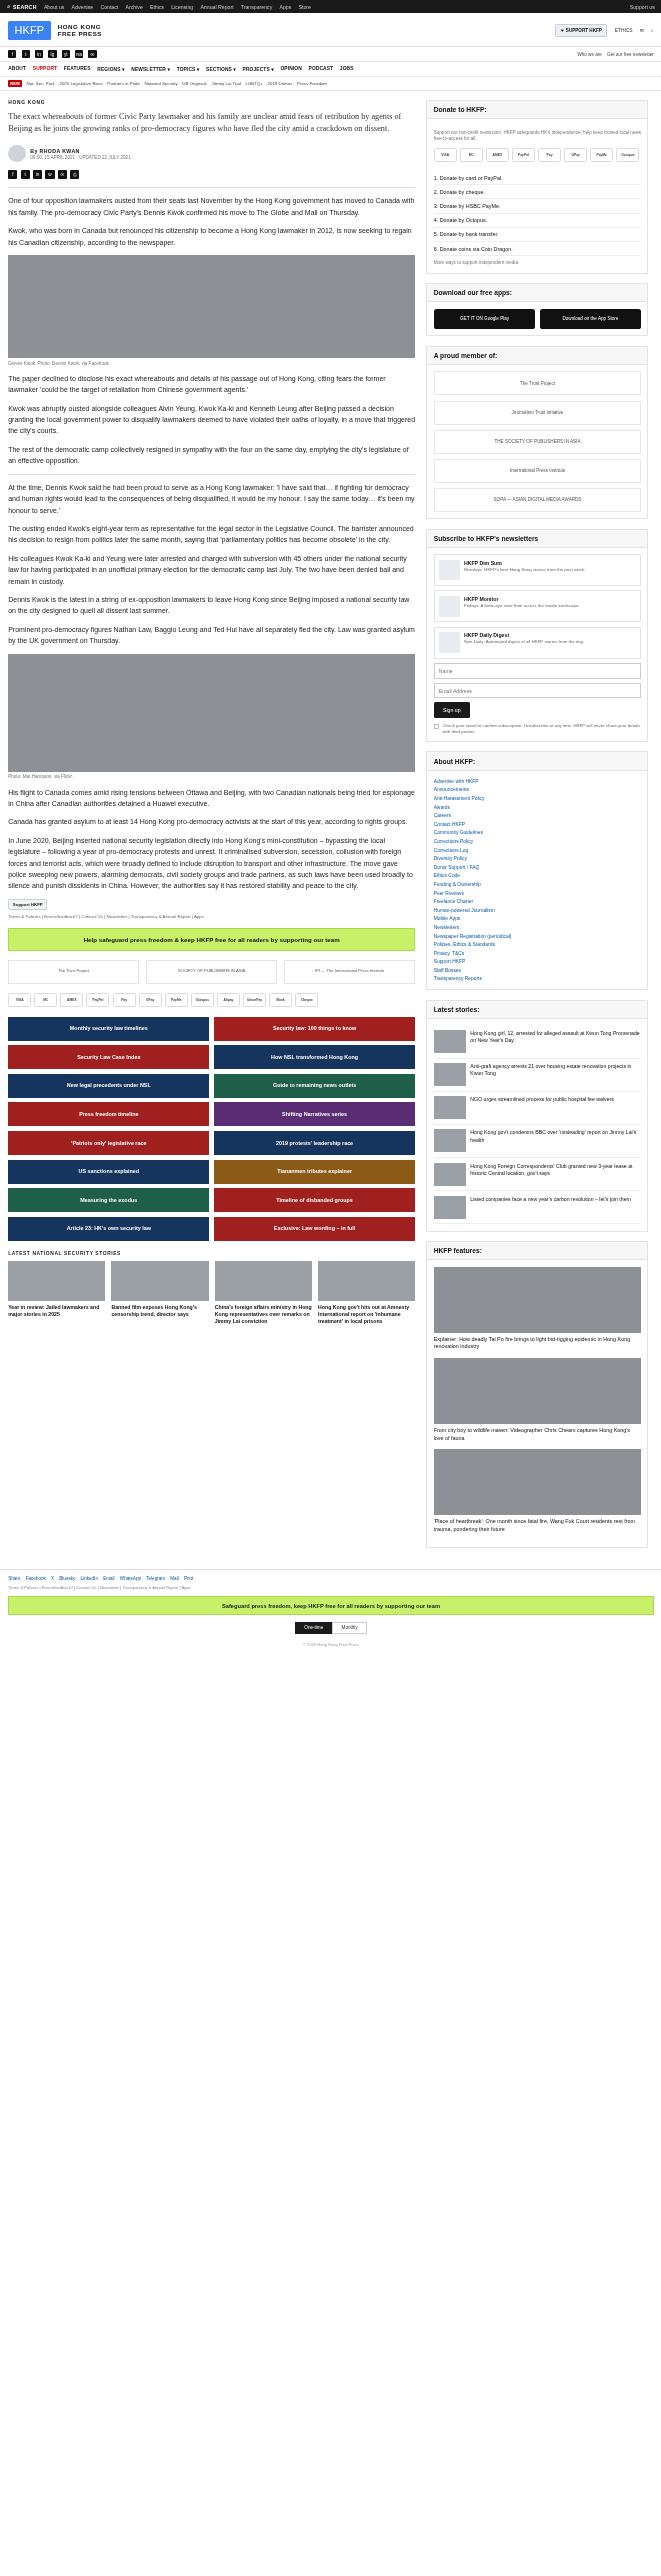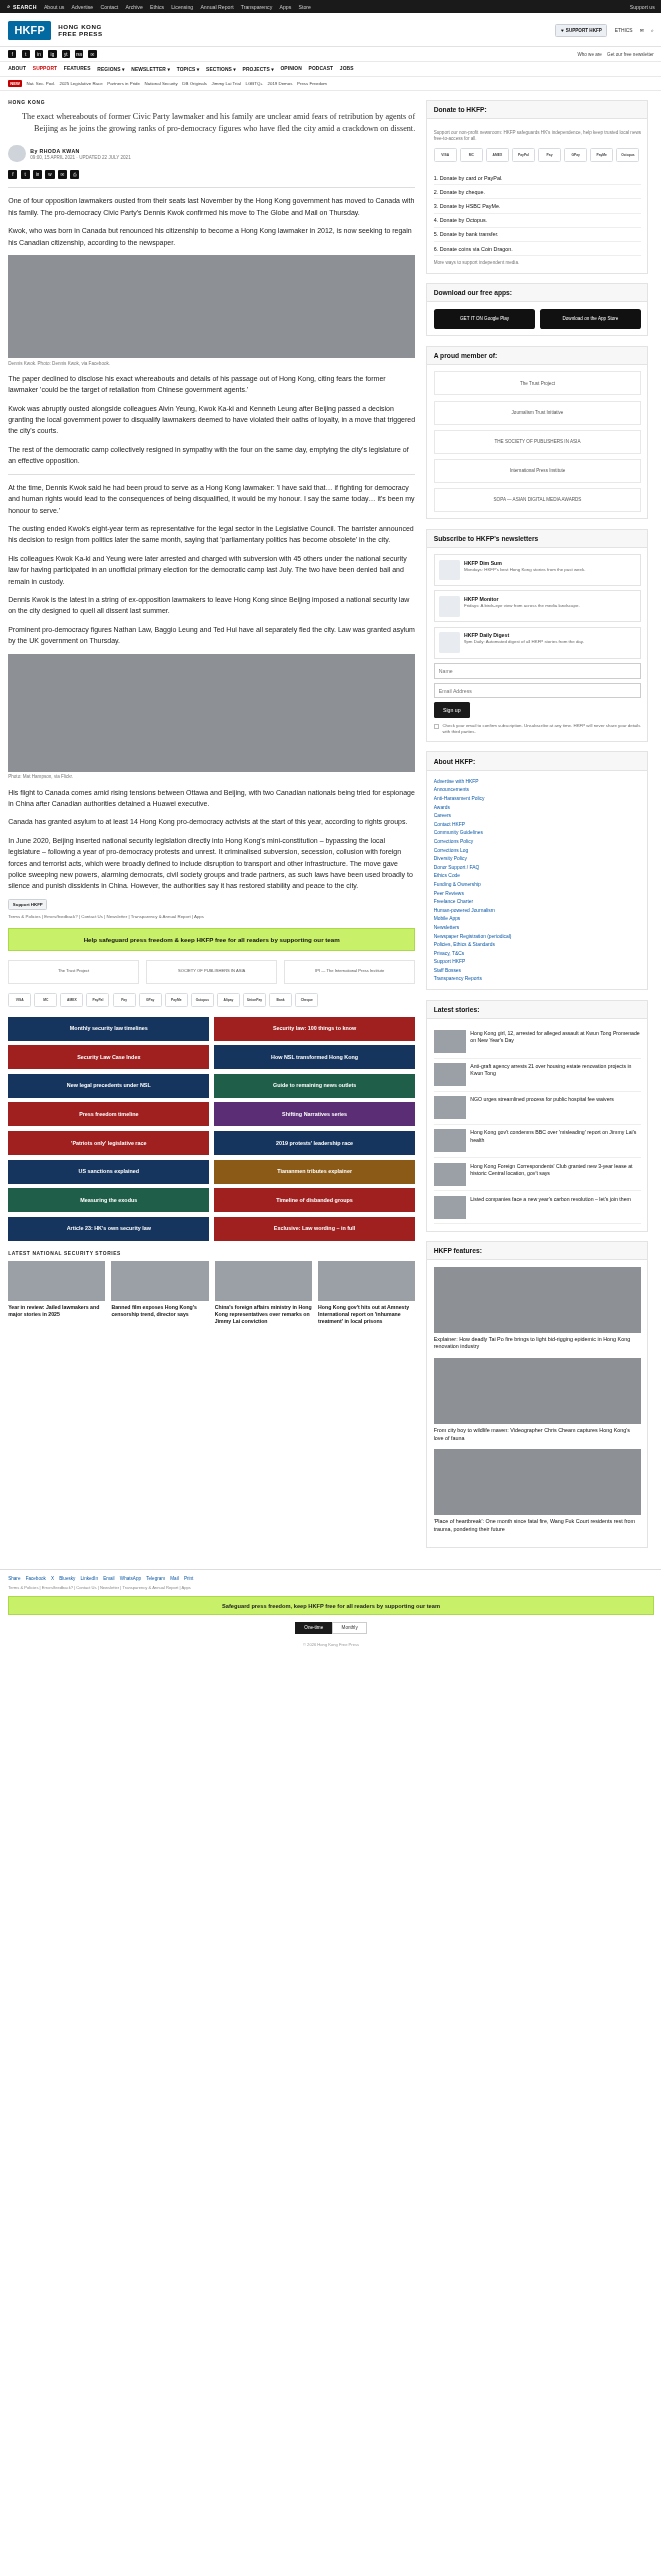--- a/index.html
+++ b/index.html
@@ -20,21 +20,21 @@
   .utilbar .search { display:flex; align-items:center; gap:2.6px; color:#fff; font-weight:bold; letter-spacing:0.3px;}
   .utilbar .item { color:#ccc; white-space:nowrap; }
   .utilbar .spacer { flex:1; }
 
   
   .masthead {
     display:flex; align-items:center; padding:7.2px 8.2px 6.2px 8.2px; gap:7.2px;
     border-bottom:0.5px solid #e2e2e2;
   }
   .logo-box {
-    background:#0369a1; color:#fff; font-weight:bold; font-size:10.8px; letter-spacing:0.3px;
+    background:#3b82f6; color:#fff; font-weight:normal; font-size:10.8px; letter-spacing:0.3px;
     padding:3.6px 6.2px; border-radius:1.5px;
   }
   .logo-text { font-size:6.2px; font-weight:bold; line-height:1.15; letter-spacing:0.5px; color:#111;}
   .mast-spacer { flex:1; }
   .support-btn {
     background:#eceff3; border:0.5px solid #c9ced6; font-size:4.6px; font-weight:bold;
     padding:3.1px 4.6px; border-radius:1.5px; color:#111; display:flex; align-items:center; gap:2.1px;
   }
   .mast-link { font-size:4.9px; color:#333; }
 
@@ -67,21 +67,21 @@
   .col-main { width:407px; }
   .col-side { width:222px; }
 
   
   .kicker { font-size:4.9px; font-weight:bold; letter-spacing:0.7px; color:#111; margin-bottom:6.2px; }
   h1.headline {
     font-family:"Liberation Serif", serif; font-size:20.6px; line-height:1.12; margin:0 0 8.2px 0;
     font-weight:bold; color:#111;
   }
   .standfirst {
-    font-family:"Liberation Serif", serif; font-size:8.2px; line-height:1.45; color:#333; margin:0 0 10px 0;text-align:right;
+    font-family:"Liberation Serif", serif; font-size:8.2px; line-height:1.45; color:#333; margin:0 0 10px 0;
   }
   .byline-row { display:flex; align-items:center; gap:4.6px; margin-top:5.2px; }
   .avatar { width:17.5px;height:17.5px;border-radius:50%;background:#cfd4da; }
   .byline-name { font-size:5.2px; font-weight:bold; letter-spacing:0.4px; color:#111; }
   .byline-date { font-size:4.6px; color:#777; margin-top:1px; }
   .share-row { display:flex; gap:3.1px; margin:7.2px 0 8.2px 0; }
   .share-row .soc { width:9.3px;height:9.3px;font-size:4.6px; }
   .hr { border:0; border-top:0.5px solid #ddd; margin:7.2px 0; }
 
   p.body {

